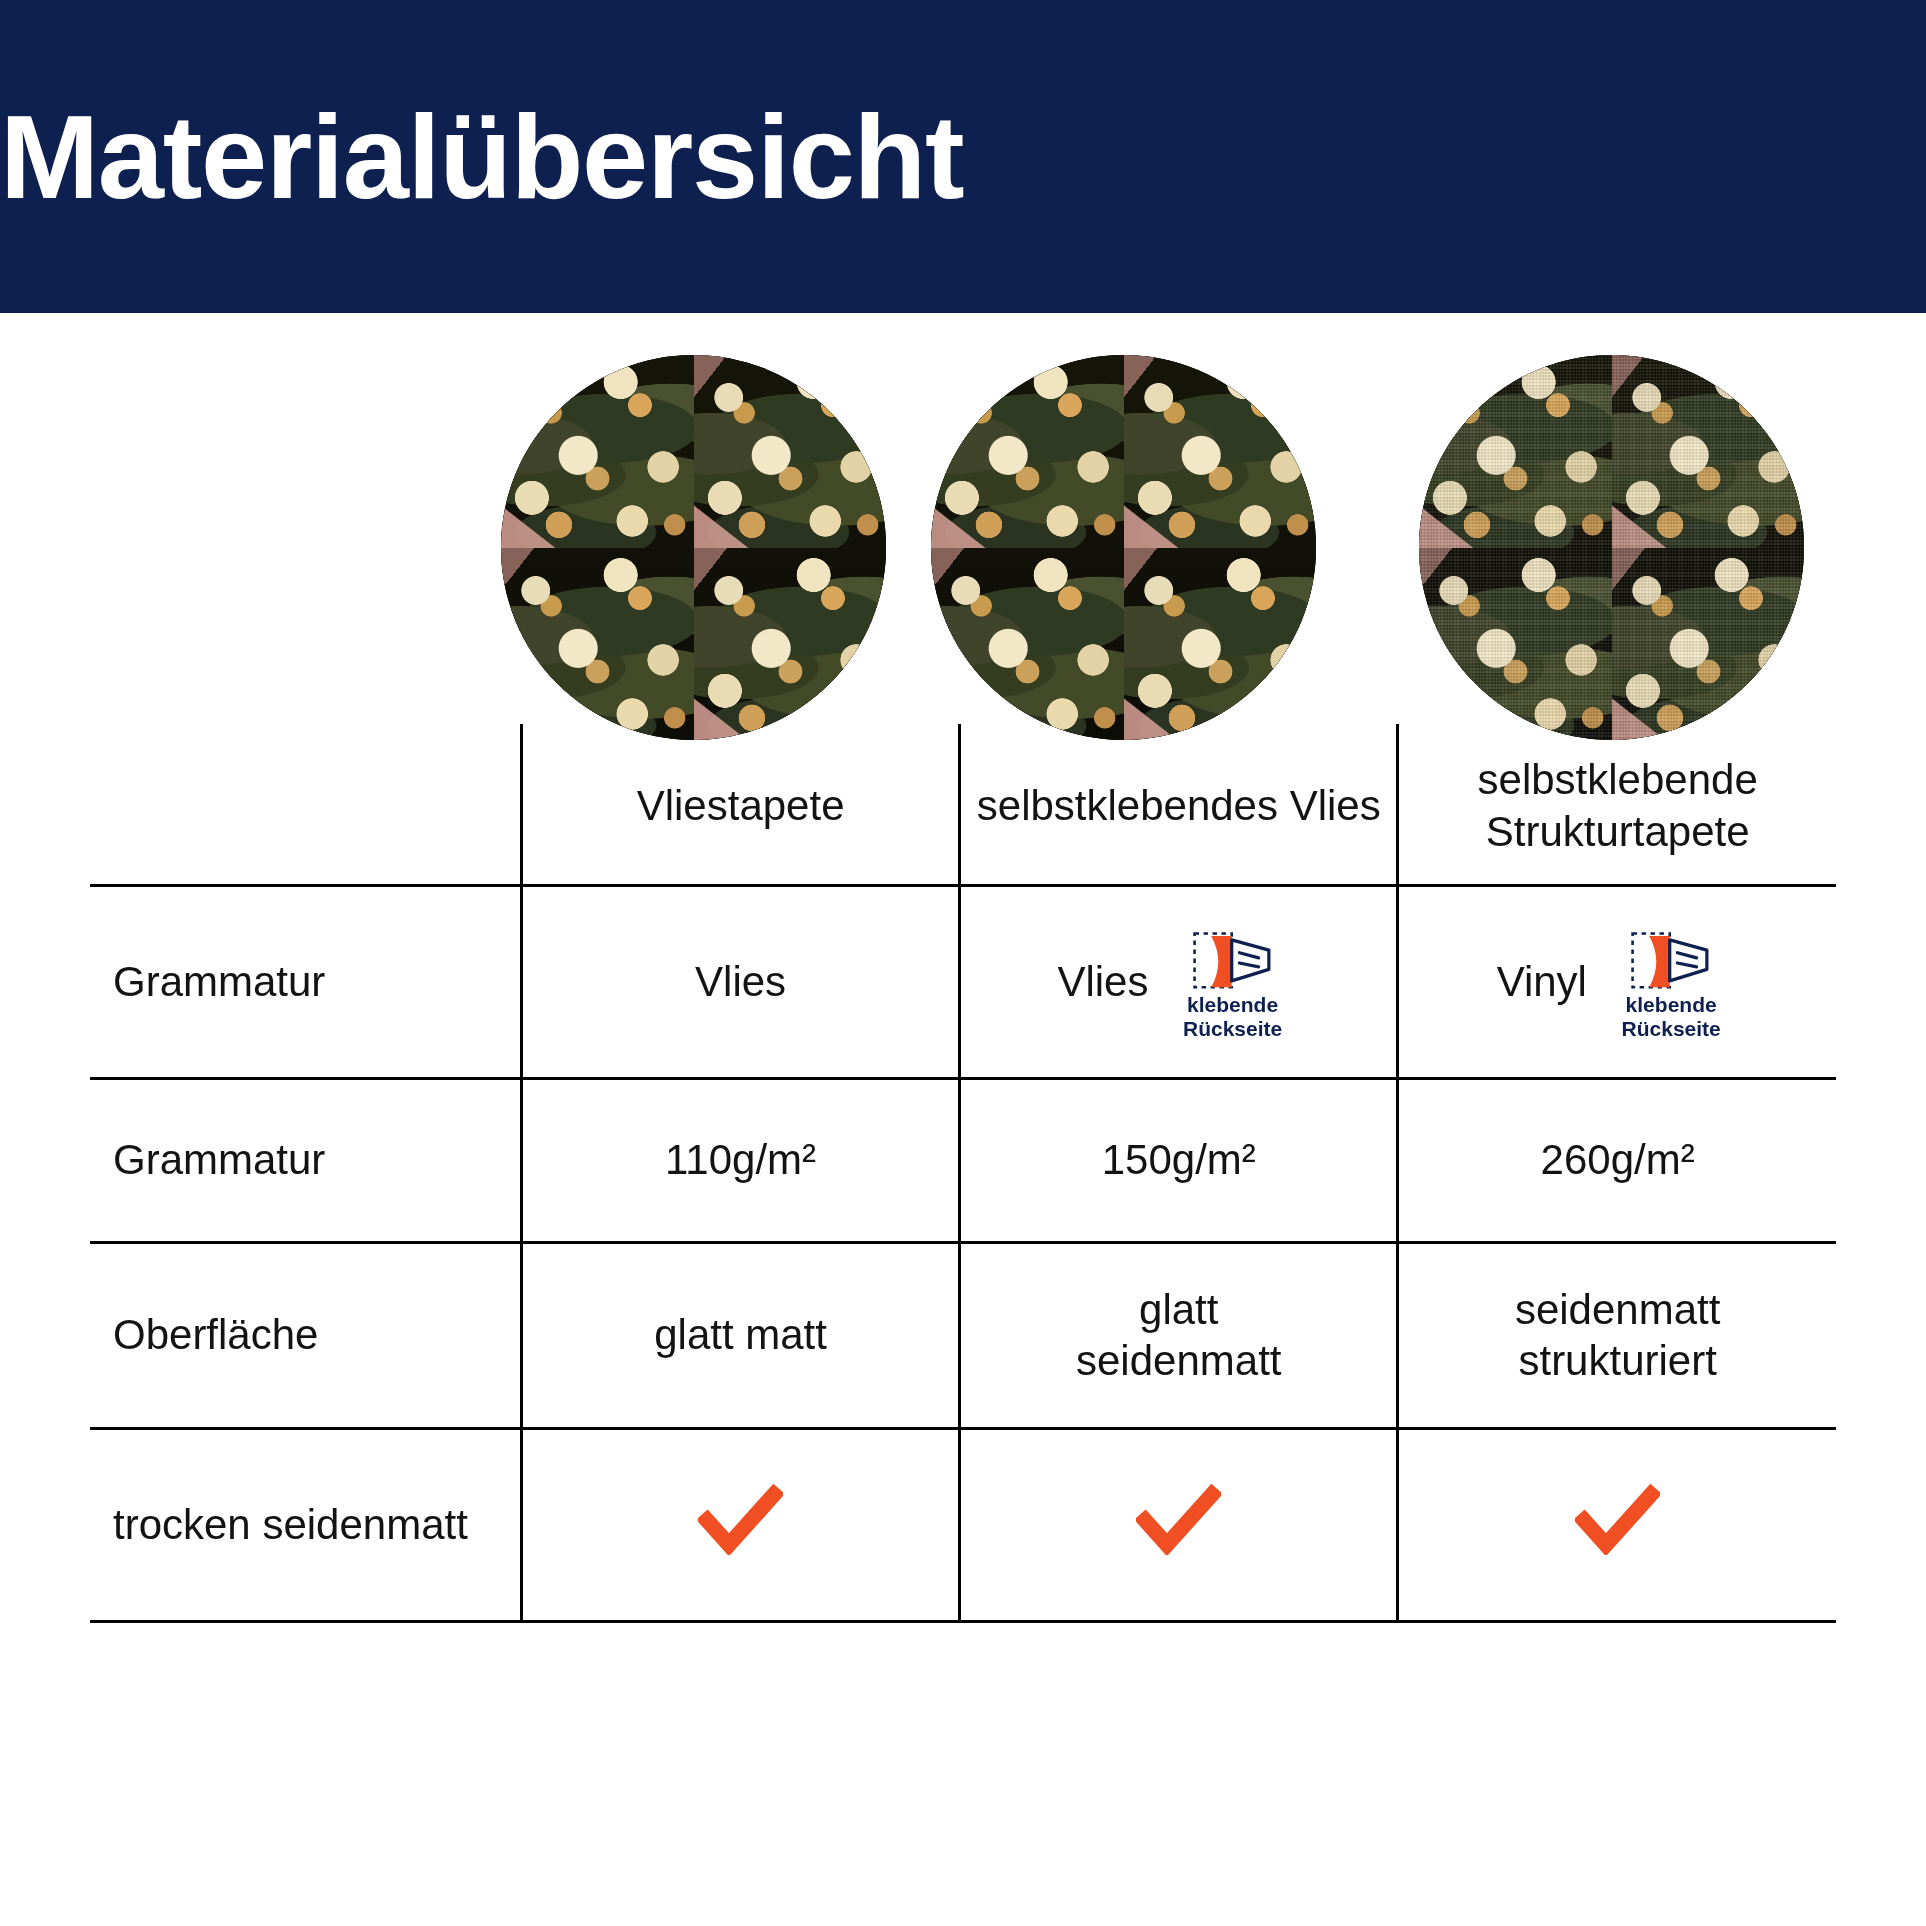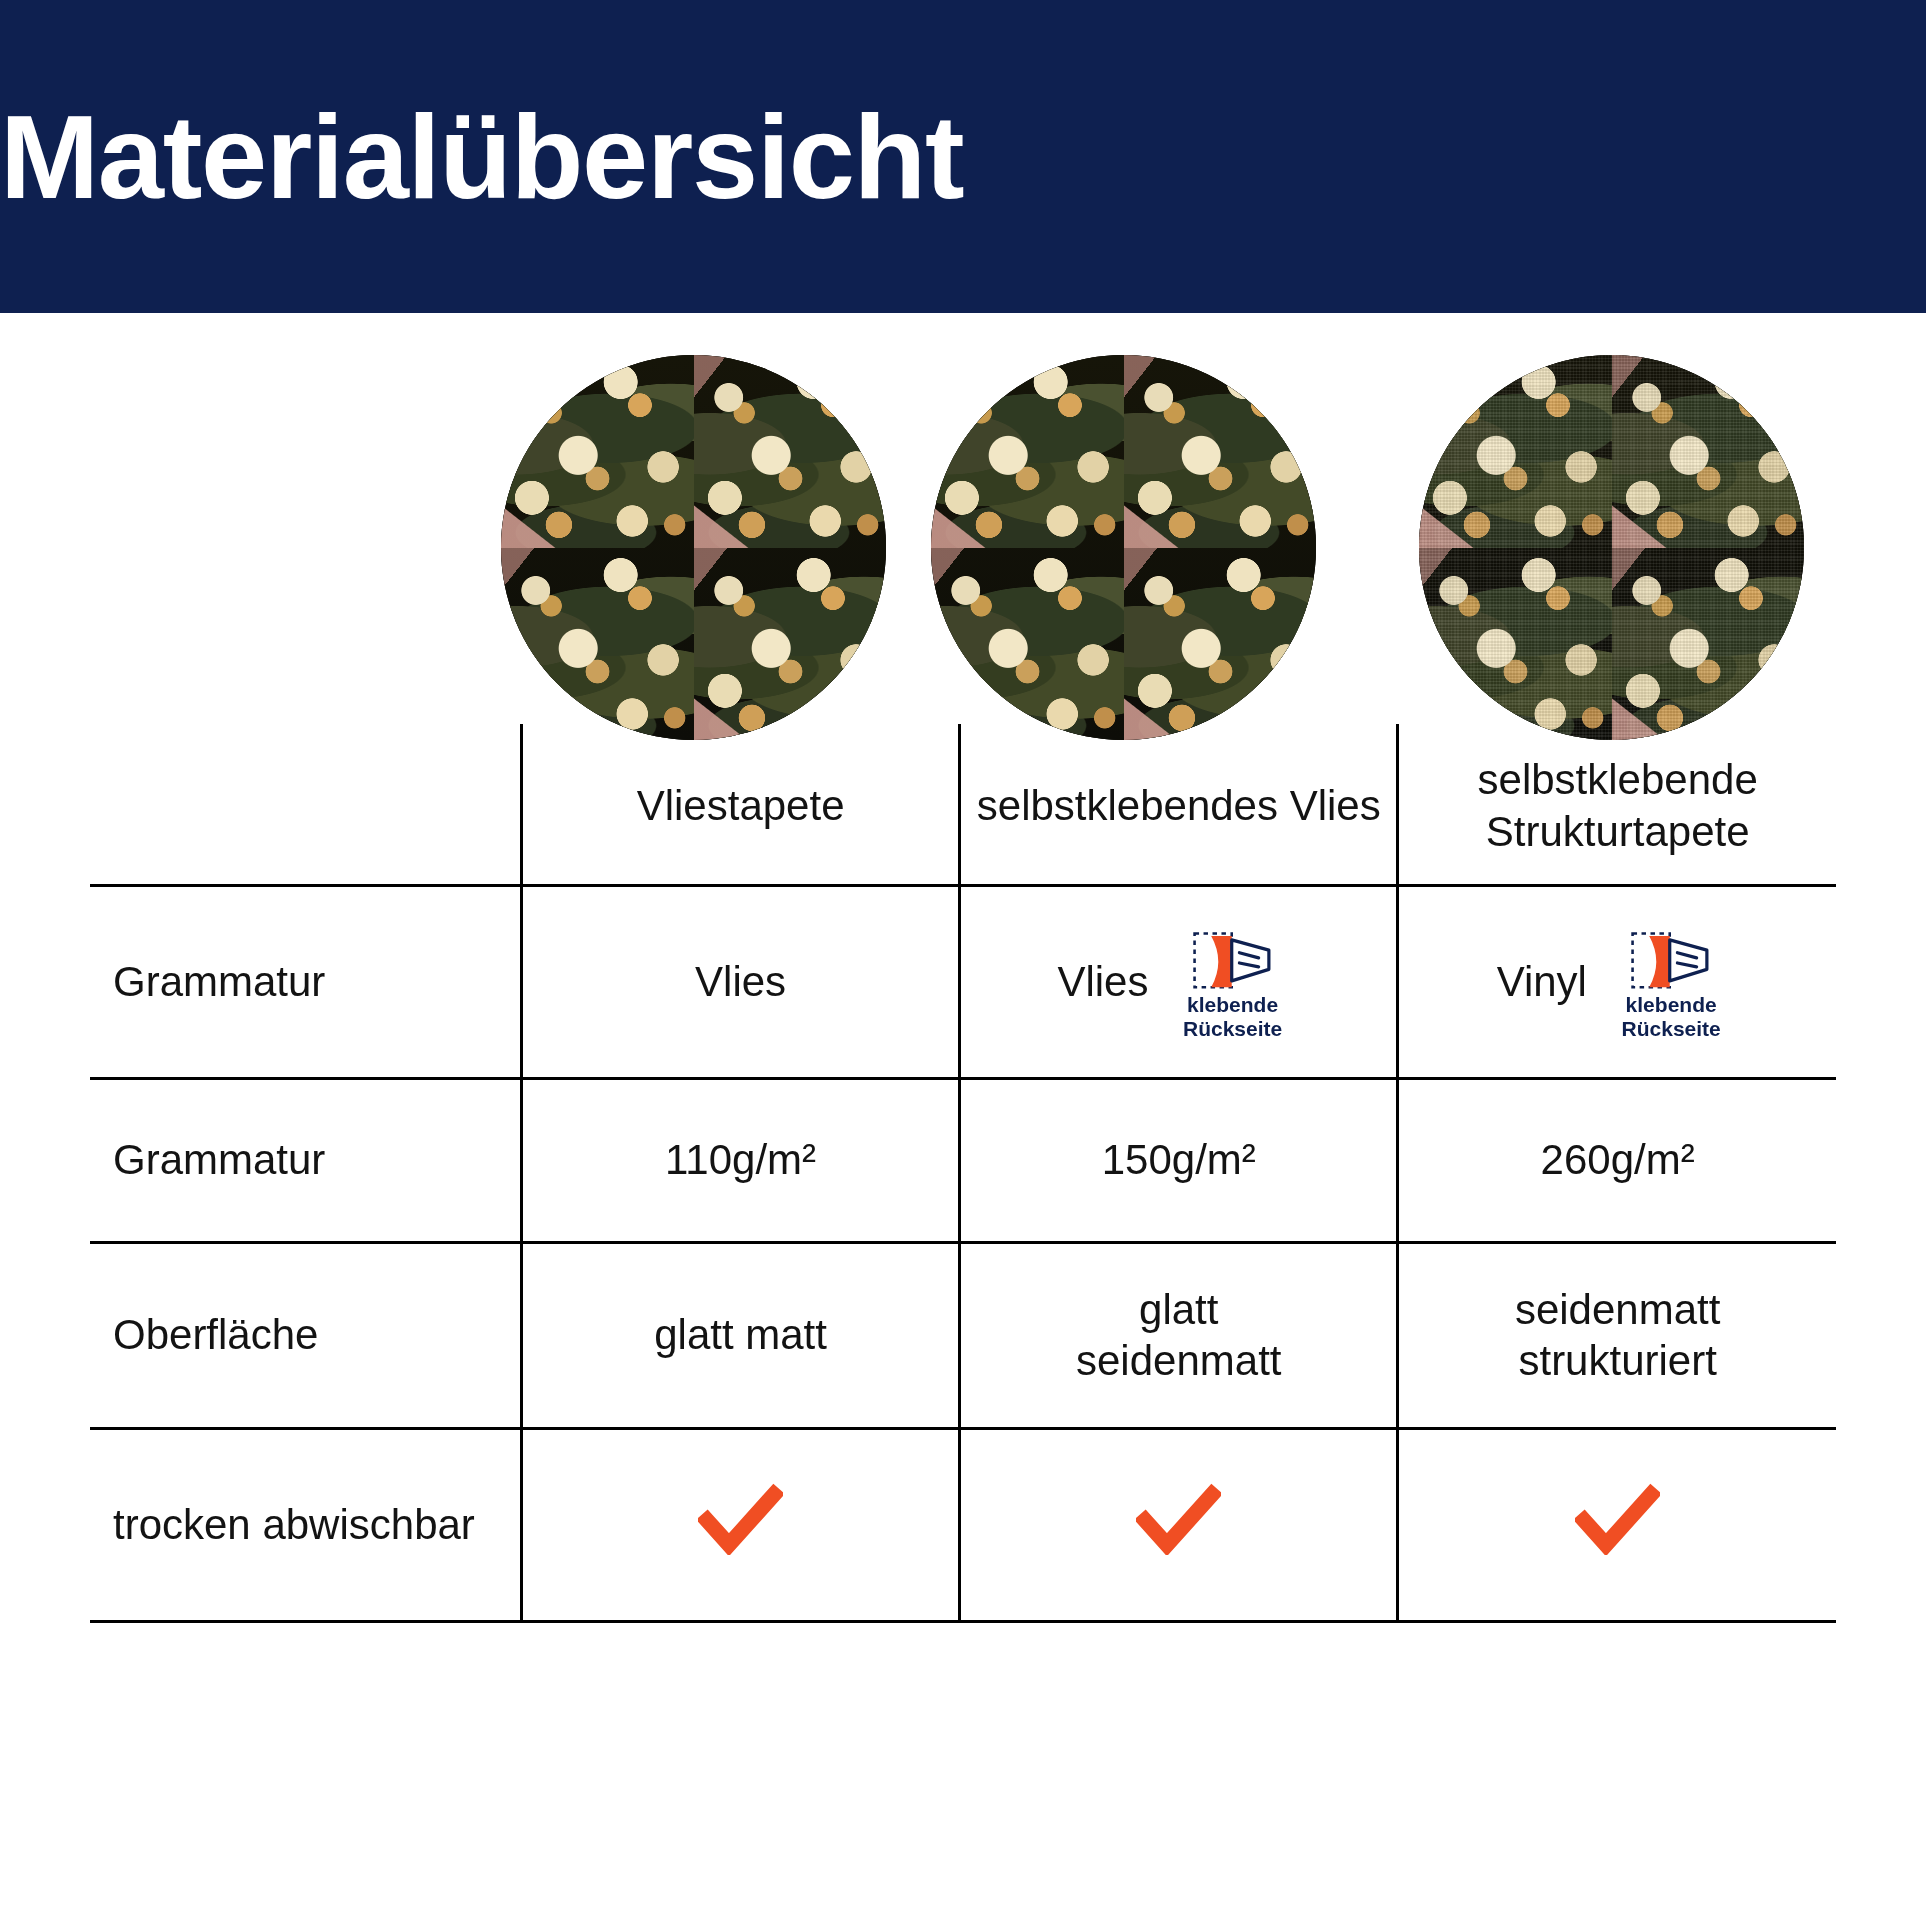--- a/index.html
+++ b/index.html
@@ -299,21 +299,21 @@
 seidenmatt</span>
         </td>
         <td class="vline">
           <span class="multi">seidenmatt
 strukturiert</span>
         </td>
       </tr>
 
       <tr class="row r-dry">
         <td class="label-cell">
-          <span class="multi">trocken abwischbar</span>
+          <span class="multi">trocken seidenmatt</span>
         </td>
         <td class="vline">
           <span class="check">
             <svg viewBox="0 0 132 112" width="85" height="72" aria-hidden="true">
               <path d="M14 58 L48 96 L118 18" fill="none" stroke="#f04e23" stroke-width="24" stroke-linecap="square" stroke-linejoin="miter"></path>
             </svg>
           </span>
         </td>
         <td class="vline">
           <span class="check">

